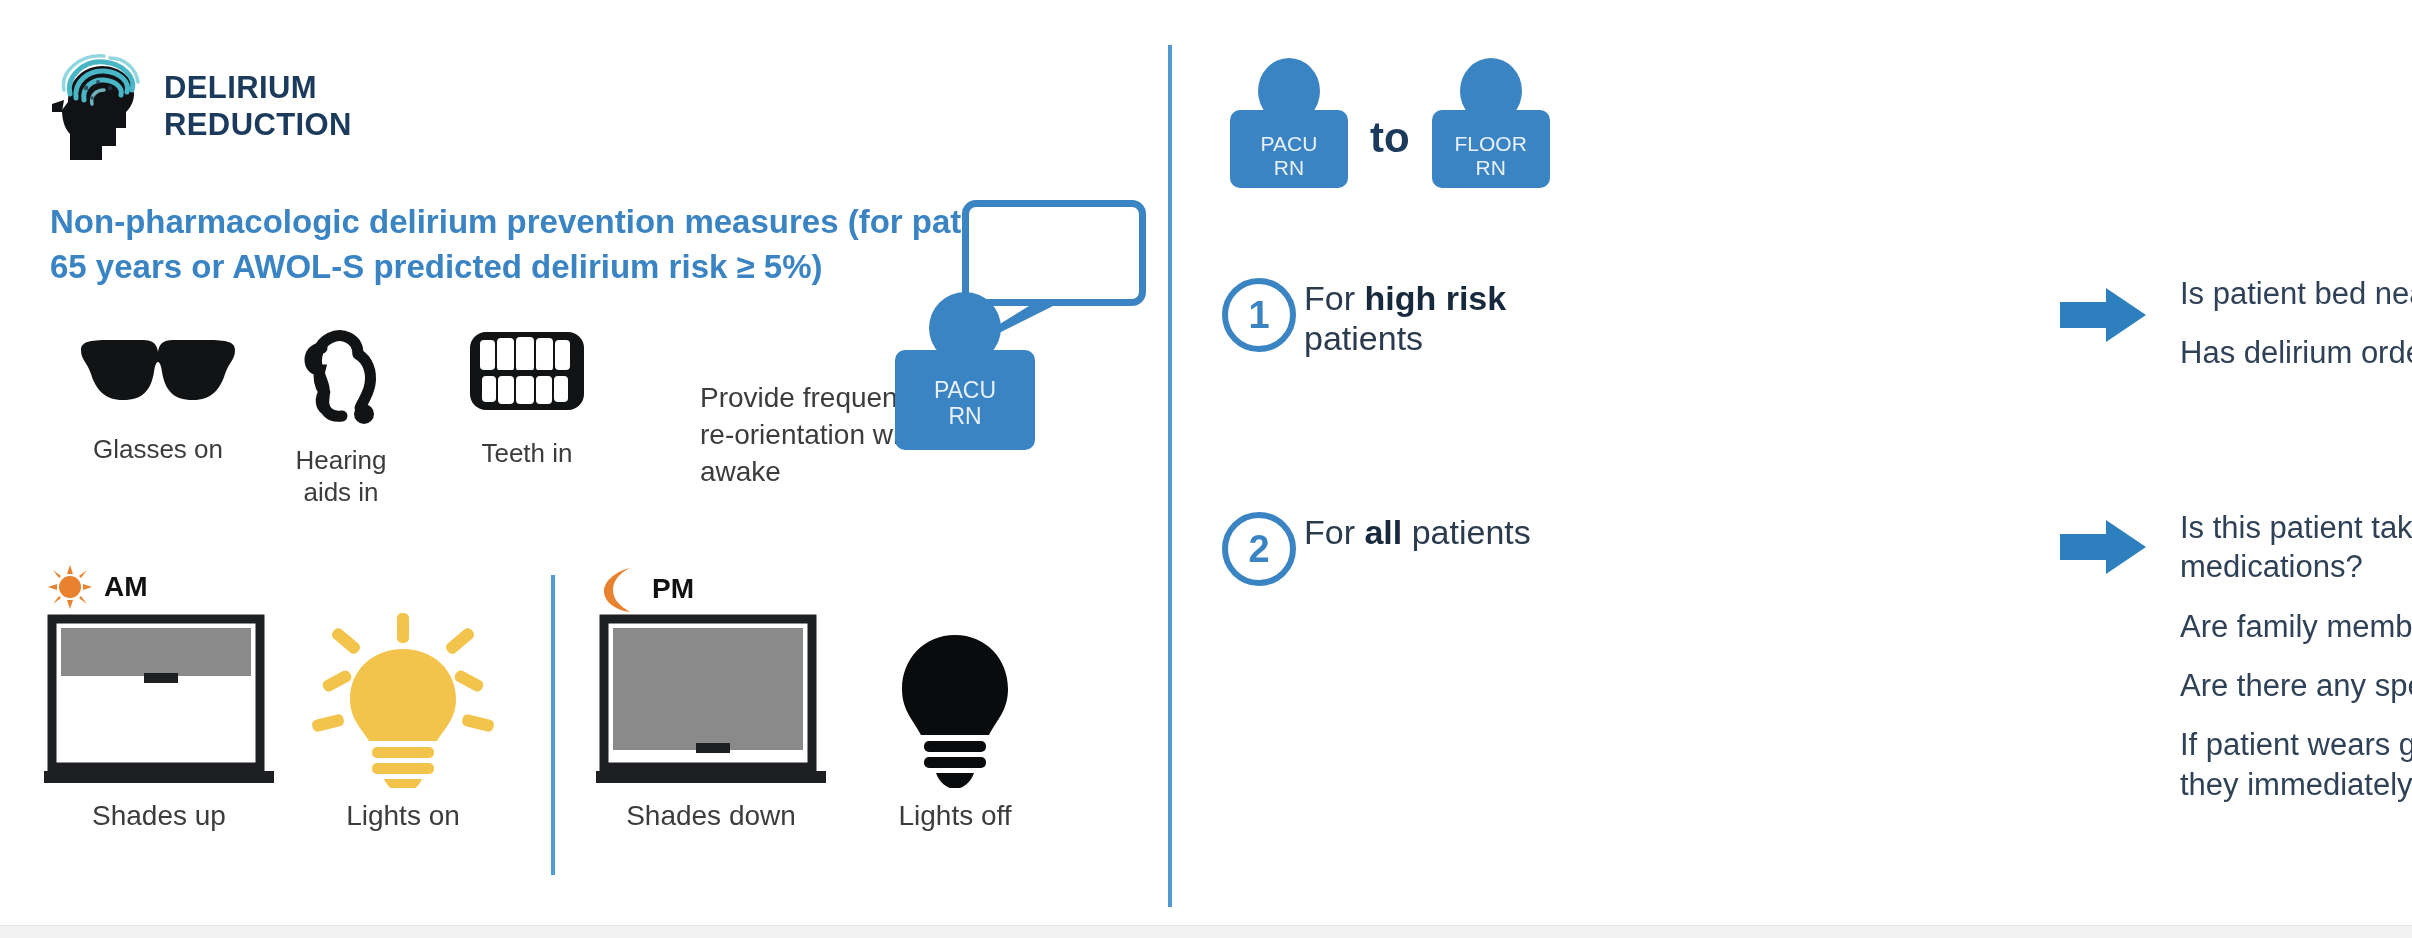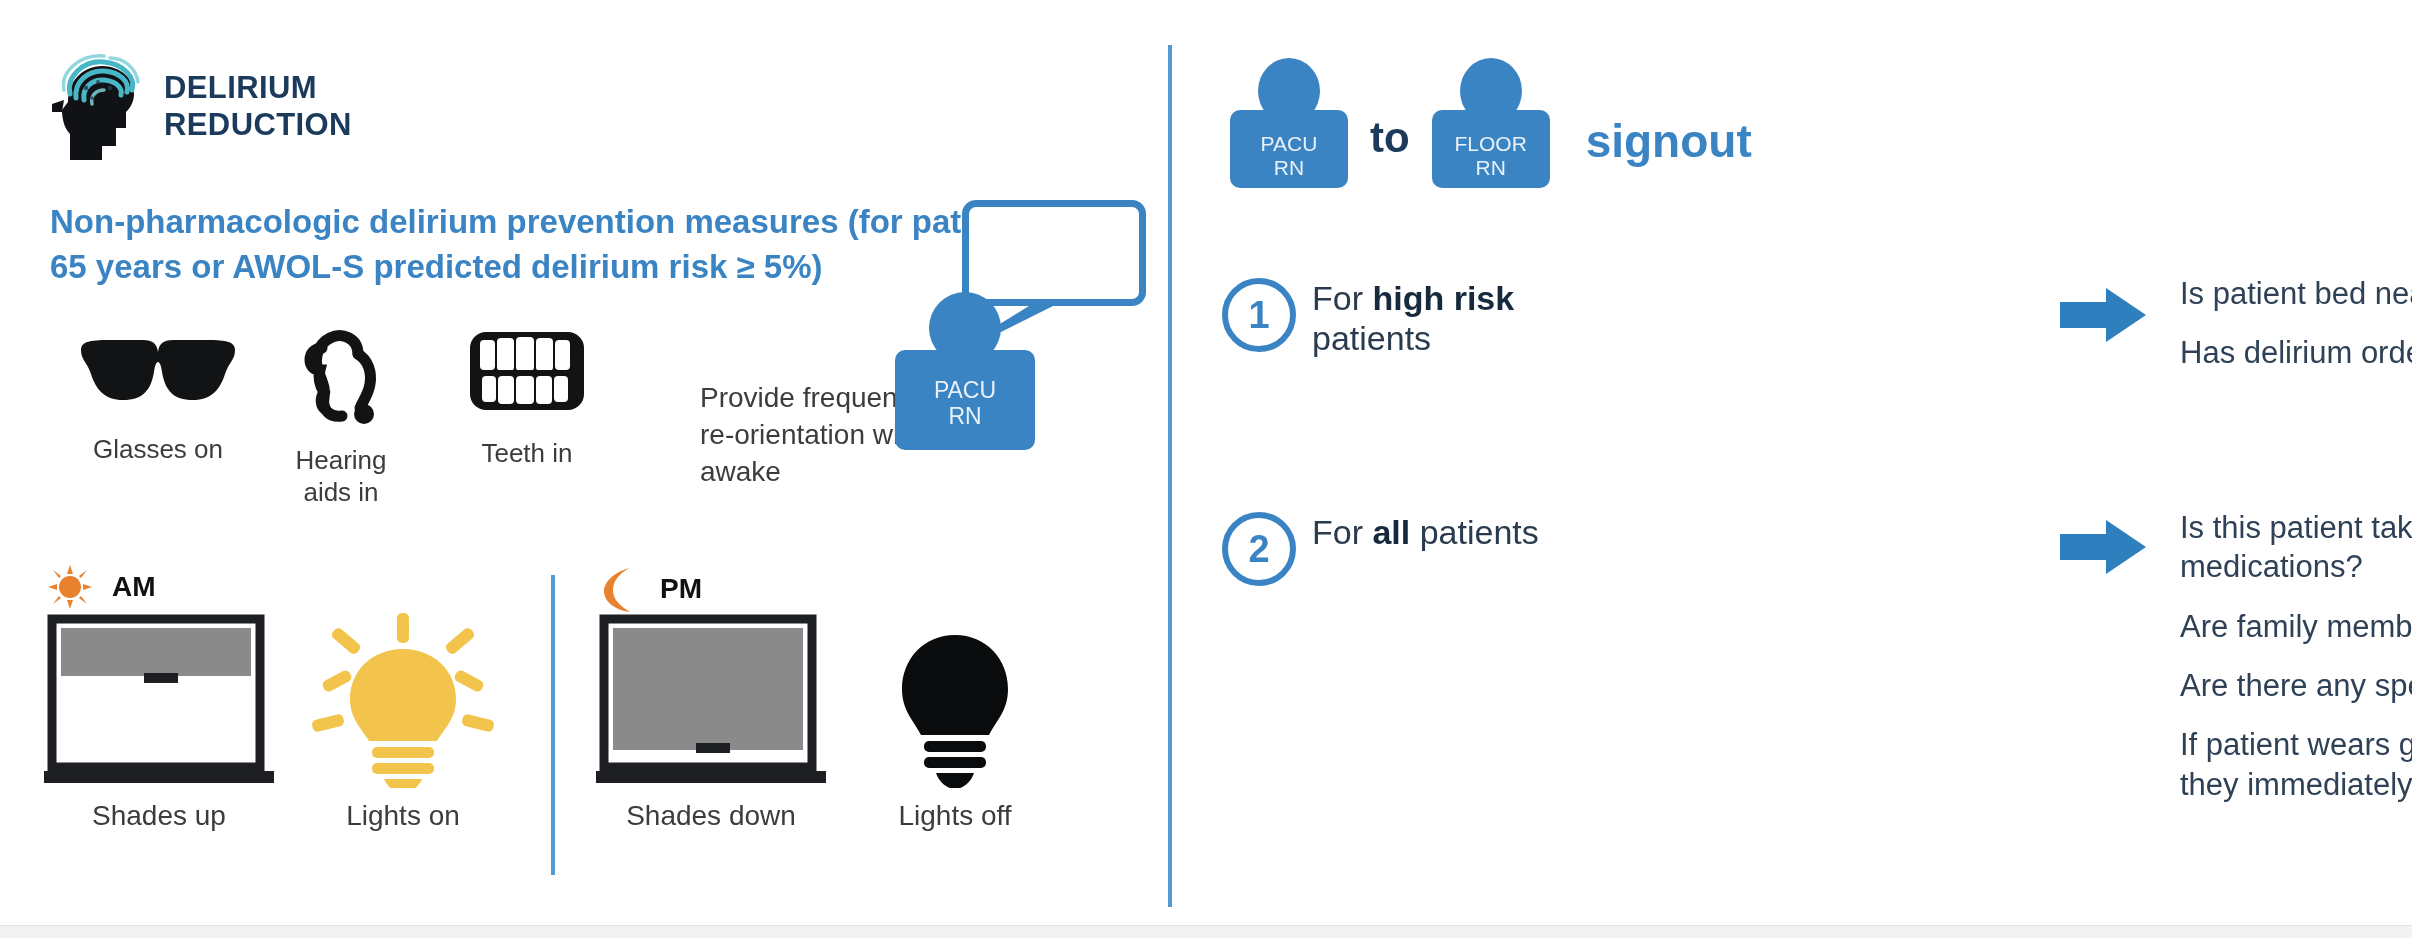--- a/index.html
+++ b/index.html
@@ -22,37 +22,37 @@
         font-weight:bold;font-size:33px;line-height:1.36;}
 
   
   .row1{position:absolute;left:40px;top:330px;width:1120px;height:210px;}
   .cell{position:absolute;text-align:center;}
   .cap{color:#3c3c3c;font-size:26px;line-height:1.22;margin-top:10px;white-space:pre-line;}
 
   
   .band{position:absolute;left:40px;top:565px;width:1120px;height:340px;}
   .vdiv-ampm{position:absolute;left:511px;top:10px;width:4px;height:300px;background:#4e9bd6;}
-  .tag{display:flex;align-items:center;gap:20px;font-weight:bold;font-size:28px;color:#111;}
+  .tag{display:flex;align-items:center;gap:12px;font-weight:bold;font-size:28px;color:#111;}
   .cap2{color:#3c3c3c;font-size:28px;text-align:center;margin-top:8px;}
 
   
   .vdiv-main{position:absolute;left:1168px;top:45px;width:4px;height:862px;background:#4e9bd6;}
 
   
   .right{position:absolute;left:1180px;top:0;width:1232px;height:925px;}
   .signout-row{position:absolute;left:50px;top:58px;display:flex;align-items:flex-end;gap:22px;}
   .to-word{font-size:42px;font-weight:bold;color:#1b3a5c;padding-bottom:26px;}
   .signout-word{font-size:46px;font-weight:bold;color:#3b84c4;padding-bottom:20px;margin-left:14px;}
 
   .item{position:absolute;display:flex;align-items:flex-start;}
   .numcircle{width:62px;height:62px;border:6px solid #3b84c4;border-radius:50%;
              display:flex;align-items:center;justify-content:center;
              color:#3b84c4;font-size:38px;font-weight:bold;flex:none;}
-  .itext{margin-left:16px;font-size:34px;color:#2b3b4e;line-height:1.18;width:270px;}
+  .itext{margin-left:8px;font-size:34px;color:#2b3b4e;line-height:1.18;width:270px;}
   .itext b{font-weight:bold;color:#16293d;}
   .qlist{position:absolute;width:760px;}
   .q{font-size:31px;color:#2f4156;line-height:1.27;margin-bottom:20px;}
 
   .arrow{position:absolute;width:86px;height:58px;}
 
   
   .person{position:relative;display:inline-block;}
   .p-head{border-radius:50%;background:#3b84c4;position:absolute;left:50%;transform:translateX(-50%);top:0;}
   .p-body{background:#3b84c4;position:absolute;left:0;border-radius:10px;}
@@ -267,21 +267,20 @@
 
       <div class="person" style="width:118px;height:130px;">
         <div class="p-head" style="width:62px;height:66px;top:0;"></div>
         <div class="p-body" style="top:52px;width:118px;height:78px;"></div>
         <div class="p-label" style="top:74px;font-size:21px;">
           <div>FLOOR</div>
           <div>RN</div>
         </div>
       </div>
 
-      <div class="signout-word">signout</div>
     </div>
 
     <div class="item" style="left:42px;top:278px;">
       <div class="numcircle">1</div>
       <div class="itext">
         <span>For </span><b>high risk</b><span> patients</span>
       </div>
     </div>
     <div class="arrow" style="left:880px;top:286px;">
       <svg width="86" height="58" viewBox="0 0 86 58" aria-hidden="true">

